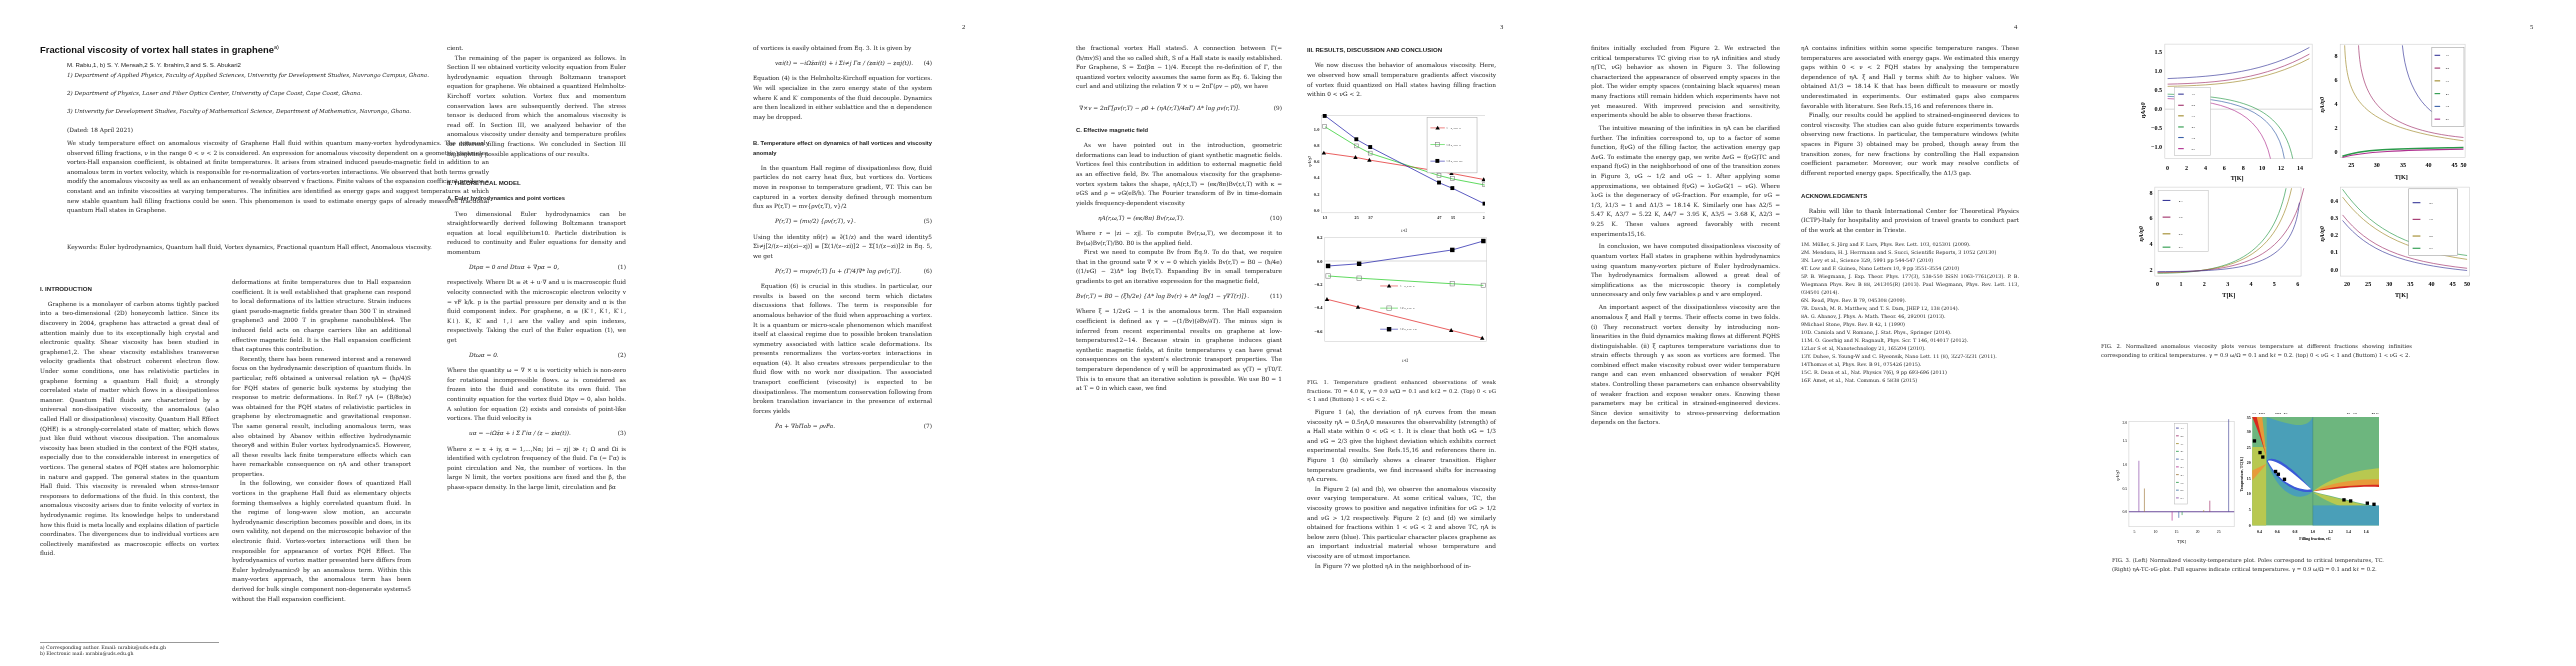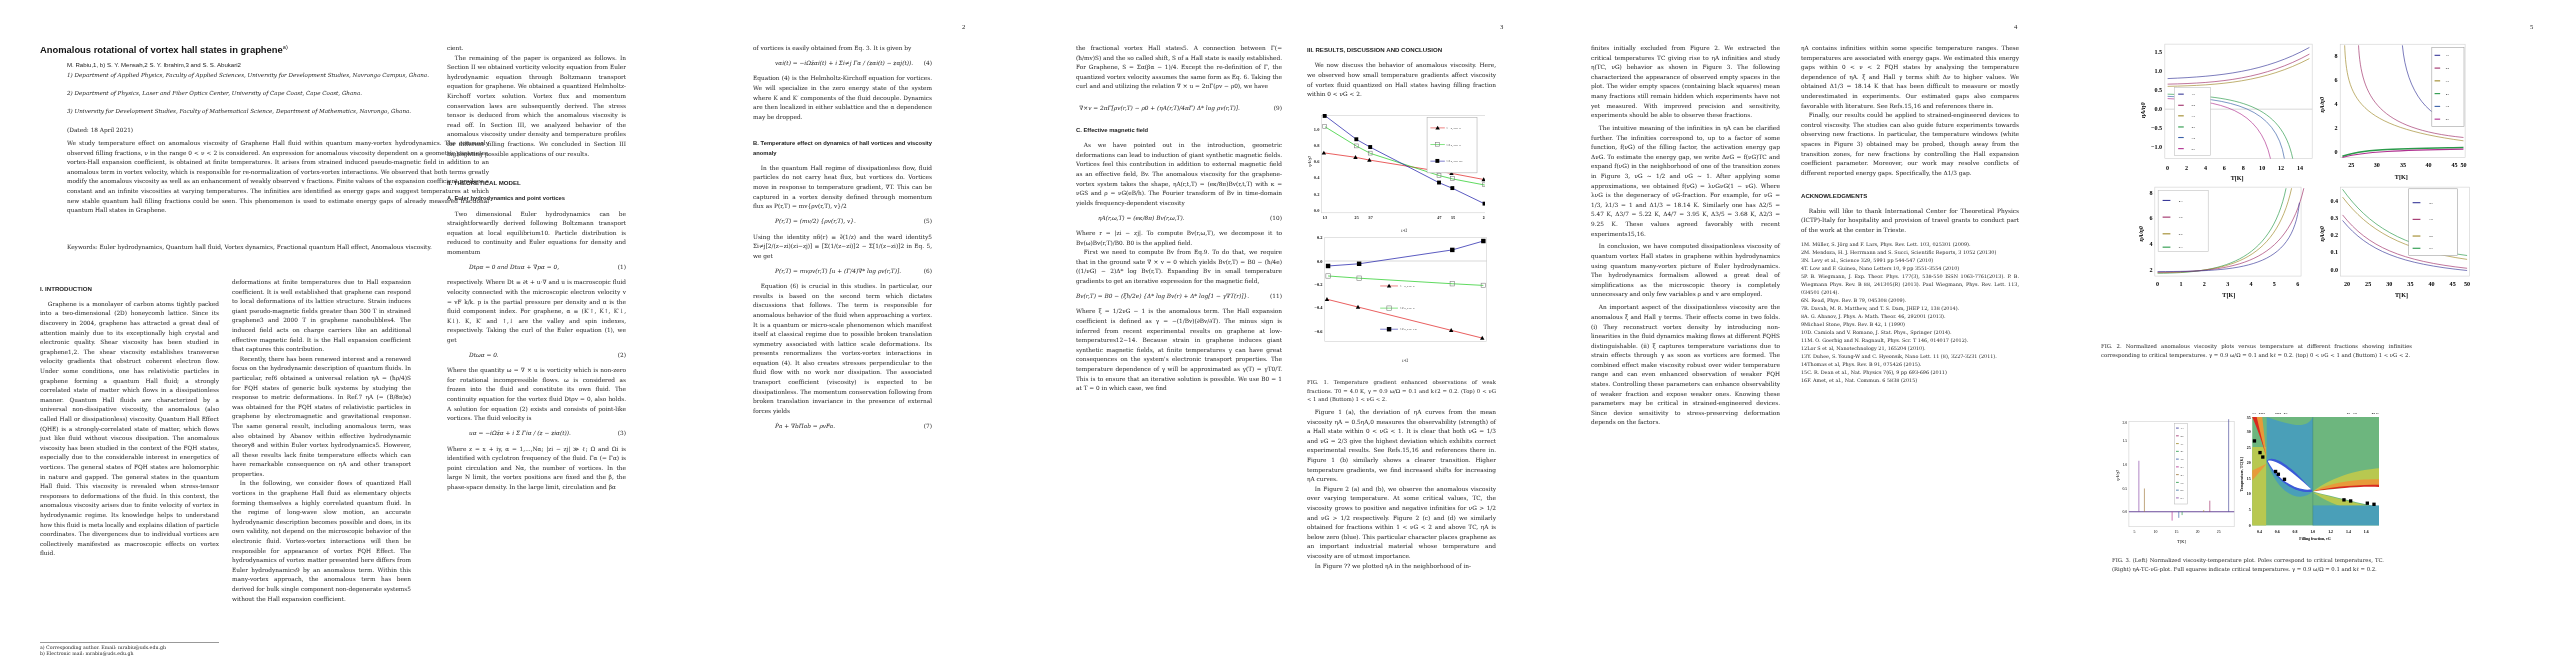--- a/index.html
+++ b/index.html
@@ -26,21 +26,21 @@
   .ref{font-size:4.9px;line-height:8px;margin:0;}
   .footnote{position:absolute;font-size:4.7px;line-height:6.7px;}
   svg text{font-family:"Liberation Serif",serif;}
 </style>
 </head>
 <body>
 
 <div class="arxiv">arXiv:1502.04297v5  [cond-mat.mes-hall]  2 Oct 2015</div>
 
 <div class="page p1">
-  <div class="title"><span>Anomalous rotational of vortex hall states in graphene</span><sup style="font-weight:normal;font-size:5.6px;">a)</sup></div>
+  <div class="title"><span>Fractional viscosity of vortex hall states in graphene</span><sup style="font-weight:normal;font-size:5.6px;">a)</sup></div>
   <div class="authors">M. Rabiu,1, b) S. Y. Mensah,2 S. Y. Ibrahim,3 and S. S. Abukari2</div>
   <div class="affil" style="top:71px">1) Department of Applied Physics, Faculty of Applied Sciences, University for Development Studies, Navrongo Campus, Ghana.</div>
   <div class="affil" style="top:89px">2) Department of Physics, Laser and Fiber Optics Center, University of Cape Coast, Cape Coast, Ghana.</div>
   <div class="affil" style="top:107px">3) University for Development Studies, Faculty of Mathematical Science, Department of Mathematics, Navrongo, Ghana.</div>
   <div class="dated">(Dated: 18 April 2021)</div>
   <div class="abstract">We study temperature effect on anomalous viscosity of Graphene Hall fluid within quantum many-vortex hydrodynamics. The commonly observed filling fractions, ν in the range 0 &lt; ν &lt; 2 is considered. An expression for anomalous viscosity dependent on a geometric parameter, vortex-Hall expansion coefficient, is obtained at finite temperatures. It arises from strained induced pseudo-magnetic field in addition to an anomalous term in vortex velocity, which is responsible for re-normalization of vortex-vortex interactions. We observed that both terms greatly modify the anomalous viscosity as well as an enhancement of weakly observed v fractions. Finite values of the expansion coefficient produce a constant and an infinite viscosities at varying temperatures. The infinities are identified as energy gaps and suggest temperatures at which new stable quantum hall filling fractions could be seen. This phenomenon is used to estimate energy gaps of already measured fractional quantum Hall states in Graphene.</div>
   <div class="keywords">Keywords: Euler hydrodynamics, Quantum hall fluid, Vortex dynamics, Fractional quantum Hall effect, Anomalous viscosity.</div>
 
   <div class="col" style="left:40px;top:278px;width:179px;">
     <div class="sec">I.   INTRODUCTION</div>

